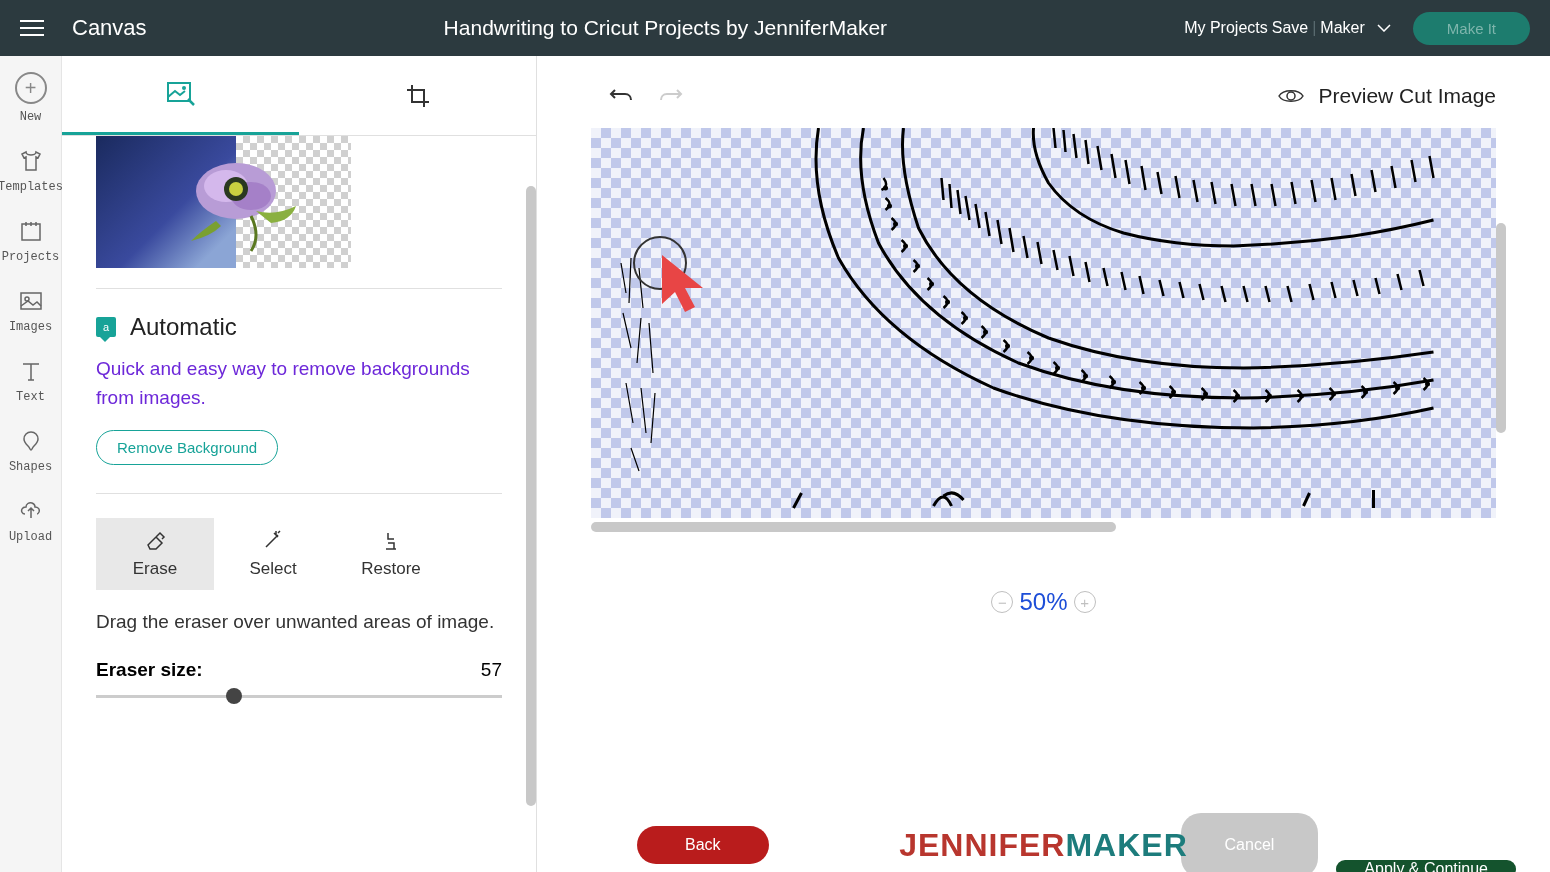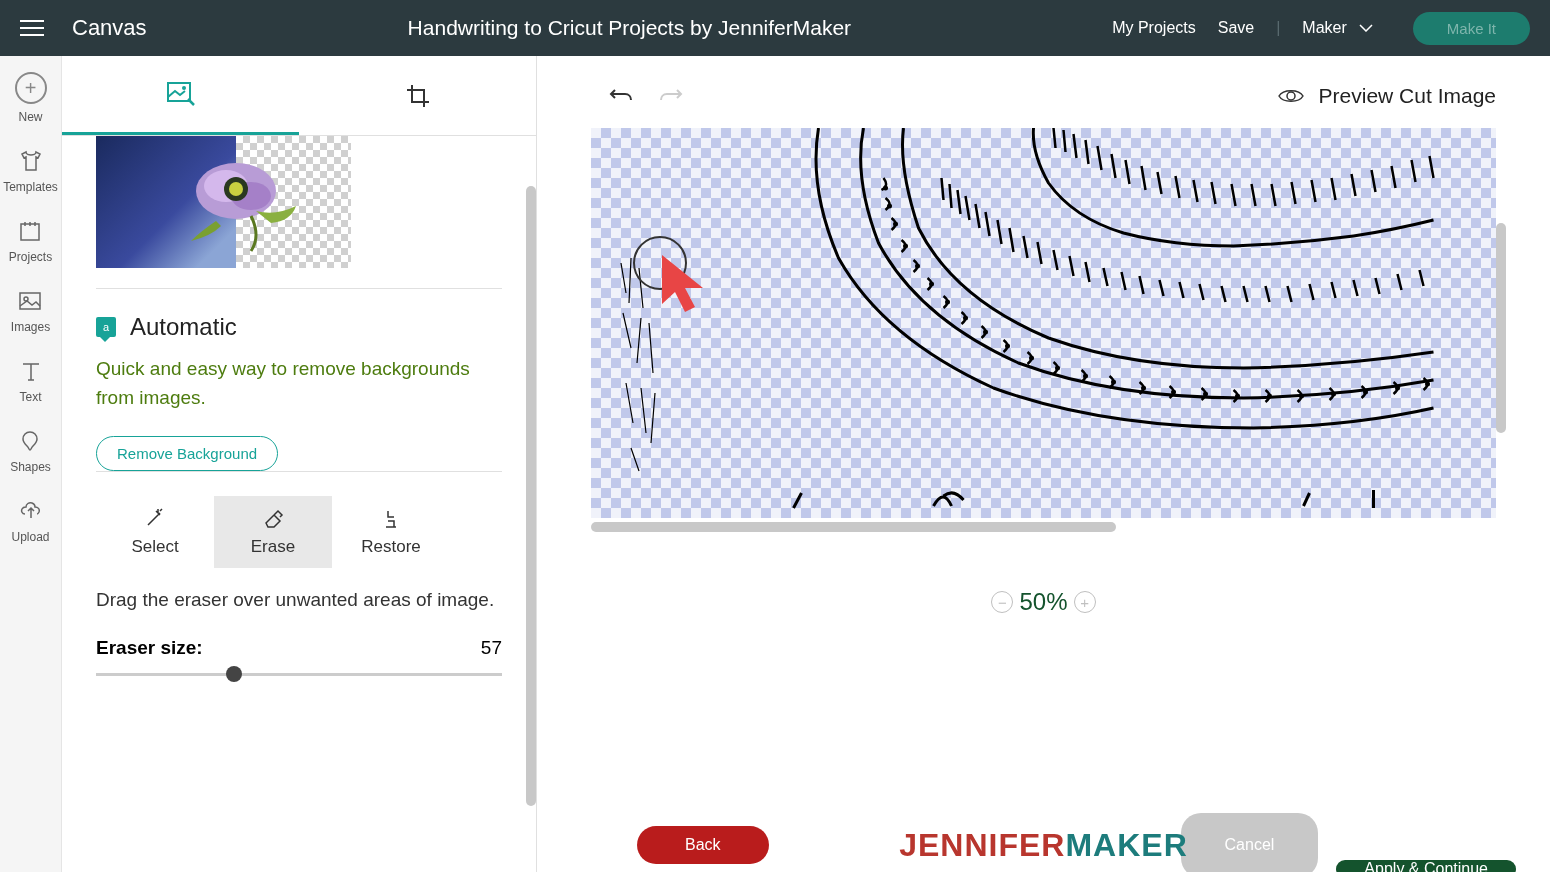--- a/index.html
+++ b/index.html
@@ -3,51 +3,51 @@
   <meta charset="utf-8">
   <style>
     * { margin: 0; padding: 0; box-sizing: border-box; }
     body { font-family: -apple-system, BlinkMacSystemFont, 'Segoe UI', sans-serif; width: 1550px; height: 872px; overflow: hidden; background: #fff; }
     
     .top-bar { height: 56px; background: #2c3a3f; display: flex; align-items: center; padding: 0 20px; color: #fff; }
     .hamburger { display: flex; flex-direction: column; gap: 5px; cursor: pointer; margin-right: 28px; }
     .hamburger span { width: 24px; height: 2px; background: #fff; }
     .canvas-label { font-size: 22px; font-weight: 400; }
     .project-title { flex: 1; text-align: center; font-size: 21px; font-weight: 400; }
-    .top-actions { display: flex; align-items: center; gap: 22px; font-size: 16px; }
+    .top-actions { display: flex; align-items: center; gap: 4px; font-size: 16px; }
     .top-divider { color: #5a6a6f; }
     .maker-select { display: flex; align-items: center; gap: 12px; }
     .make-it-btn { background: #1d7c6e; color: #7eb5ac; padding: 8px 34px; border-radius: 20px; font-size: 15px; margin-left: 18px; }
     
     .main-area { display: flex; height: calc(100% - 48px); }
     
     .left-nav { width: 62px; background: #f5f5f5; display: flex; flex-direction: column; align-items: center; padding-top: 12px; gap: 16px; border-right: 1px solid #e5e5e5; }
     .nav-item { display: flex; flex-direction: column; align-items: center; gap: 6px; cursor: pointer; padding: 4px; }
     .nav-item-icon { width: 26px; height: 26px; display: flex; align-items: center; justify-content: center; }
-    .nav-item-label { font-size: 12px; color: #555; }
+    .nav-item-label { font-size: 12px; color: #555; font-family: Liberation Mono, monospace; }
     .new-btn { width: 32px; height: 32px; border: 2px solid #888; border-radius: 50%; display: flex; align-items: center; justify-content: center; font-size: 20px; color: #888; }
     
     .tools-panel { width: 475px; background: #fff; border-right: 1px solid #e0e0e0; display: flex; flex-direction: column; position: relative; }
     .tool-tabs { display: flex; height: 80px; border-bottom: 1px solid #e0e0e0; }
     .tool-tab { flex: 1; display: flex; align-items: center; justify-content: center; cursor: pointer; }
     .tool-tab.active { border-bottom: 3px solid #17a398; }
     
     .panel-content { padding: 0 34px 0 34px; overflow-y: auto; flex: 1; }
     .example-image { margin-left: 0; width: 255px; height: 132px; background: linear-gradient(135deg, #1a2a5e 0%, #3a4a9e 40%, #8ba5d5 60%); position: relative; margin-bottom: 20px; }
     .example-image::after { content: ''; position: absolute; right: 0; top: 0; width: 45%; height: 100%; background: repeating-conic-gradient(#d0d0d0 0% 25%, #fff 0% 50%) 0 0 / 14px 14px; }
     .flower-overlay { position: absolute; left: 60px; top: 5px; width: 180px; height: 120px; z-index: 2; }
     
     .section-divider { border: none; border-top: 1px solid #e0e0e0; margin: 0 0 24px 0; }
     
     .auto-header { display: flex; align-items: center; gap: 14px; margin-bottom: 14px; }
     .auto-badge { width: 20px; height: 20px; background: #17a398; color: #fff; font-size: 11px; display: flex; align-items: center; justify-content: center; border-radius: 2px; position: relative; }
     .auto-badge::after { content: ''; position: absolute; bottom: -5px; left: 4px; border: 5px solid transparent; border-top-color: #17a398; border-bottom: none; }
     .auto-title { font-size: 24px; color: #222; }
-    .auto-desc { font-size: 19px; color: #4d7c0f; line-height: 1.5; margin-bottom: 24px; }
-    .remove-bg-btn { border: 1.5px solid #17a398; color: #17a398; background: #fff; padding: 8px 20px; border-radius: 18px; font-size: 15px; cursor: pointer; }
+    .auto-desc { font-size: 19px; color: #6d28d9; line-height: 1.5; margin-bottom: 18px; }
+    .remove-bg-btn { border: 1.5px solid #17a398; color: #17a398; background: #fff; padding: 8px 20px; border-radius: 18px; font-size: 15px; cursor: pointer; margin-bottom: 28px; }
     
     .manual-title { font-size: 24px; color: #222; margin-bottom: 18px; }
     .manual-tools { display: flex; gap: 0; margin-bottom: 18px; }
     .manual-tool { width: 118px; height: 72px; display: flex; flex-direction: column; align-items: center; justify-content: center; gap: 8px; cursor: pointer; font-size: 17px; color: #333; }
     .manual-tool.active { background: #e8e8e8; }
     .manual-desc { font-size: 19px; color: #333; line-height: 1.5; margin-bottom: 22px; }
     
     .eraser-row { display: flex; justify-content: space-between; align-items: center; font-size: 19px; margin-bottom: 14px; }
     .eraser-label { font-weight: 600; }
     .slider-track { position: relative; height: 3px; background: #ccc; width: 100%; }
@@ -68,21 +68,21 @@
     .eraser-circle { position: absolute; left: 42px; top: 108px; width: 54px; height: 54px; border: 2px solid #333; border-radius: 50%; }
     .red-cursor { position: absolute; left: 66px; top: 122px; }
     
     .scratch-marks { position: absolute; left: 20px; top: 125px; }
     
     .h-scrollbar { height: 10px; background: #c8c8c8; margin-top: 4px; width: 58%; border-radius: 5px; }
     .v-scrollbar { position: absolute; right: -10px; top: 95px; width: 10px; height: 210px; background: #c8c8c8; border-radius: 5px; }
     
     .zoom-control { display: flex; align-items: center; justify-content: center; margin-top: 56px; gap: 2px; }
     .zoom-btn { width: 22px; height: 22px; border: 1.5px solid #c0c0c0; border-radius: 50%; display: flex; align-items: center; justify-content: center; color: #c0c0c0; font-size: 15px; }
-    .zoom-value { font-size: 24px; color: #14532d; padding: 0 4px; }
+    .zoom-value { font-size: 24px; color: #1d4ed8; padding: 0 4px; }
     
     .footer { position: absolute; bottom: 0; left: 0; right: 0; height: 70px; display: flex; align-items: center; padding: 0 34px 0 100px; }
     .back-btn { background: #b91c1c; color: #fff; padding: 10px 48px; border-radius: 20px; font-size: 16px; border: none; }
     .watermark { position: absolute; left: 50%; transform: translateX(-50%); font-size: 32px; font-weight: 800; letter-spacing: 1px; }
     .wm-j { color: #b8362e; }
     .wm-m { color: #1d7c7c; }
     .footer-right { margin-left: auto; display: flex; gap: 18px; }
     .cancel-btn { background: #c8c8c8; color: #fff; padding: 10px 44px; border-radius: 20px; font-size: 16px; border: none; }
     .apply-btn { background: #14532d; color: #fff; padding: 0 28px; border-radius: 20px; font-size: 16px; border: none; margin-top: 47px; }
   </style>
@@ -207,31 +207,31 @@
       <div class="auto-header">
         <div class="auto-badge">a</div>
         <div class="auto-title">Automatic</div>
       </div>
       <div class="auto-desc">Quick and easy way to remove backgrounds from images.</div>
       <button class="remove-bg-btn">Remove Background</button>
       
       <hr class="section-divider">
       
       <div class="manual-tools">
+        <div class="manual-tool active">
+          <svg width="22" height="22" viewBox="0 0 22 22">
+              <path d="M4 16 L12 8 L18 14 L12 20 L6 20 Z M12 8 L16 4 L20 8 L18 10" stroke="#333" stroke-width="1.5" fill="none"></path>
+            </svg>
+          <span>Erase</span>
+        </div>
         <div class="manual-tool">
           <svg width="22" height="22" viewBox="0 0 22 22">
               <path d="M4 18 L16 6 M14 2 L14 6 M18 6 L18 6 M12 4 L16 8 M18 2 L16 4" stroke="#333" stroke-width="1.5"></path>
             </svg>
           <span>Select</span>
-        </div>
-        <div class="manual-tool active">
-          <svg width="22" height="22" viewBox="0 0 22 22">
-              <path d="M4 16 L12 8 L18 14 L12 20 L6 20 Z M12 8 L16 4 L20 8 L18 10" stroke="#333" stroke-width="1.5" fill="none"></path>
-            </svg>
-          <span>Erase</span>
         </div>
         <div class="manual-tool">
           <svg width="22" height="22" viewBox="0 0 22 22">
               <path d="M8 4 L8 10 L14 10 M8 14 L14 14 L14 20 M6 20 L16 20" stroke="#333" stroke-width="1.5" fill="none"></path>
             </svg>
           <span>Restore</span>
         </div>
       </div>
       <div class="manual-desc">Drag the eraser over unwanted areas of image.</div>
       

